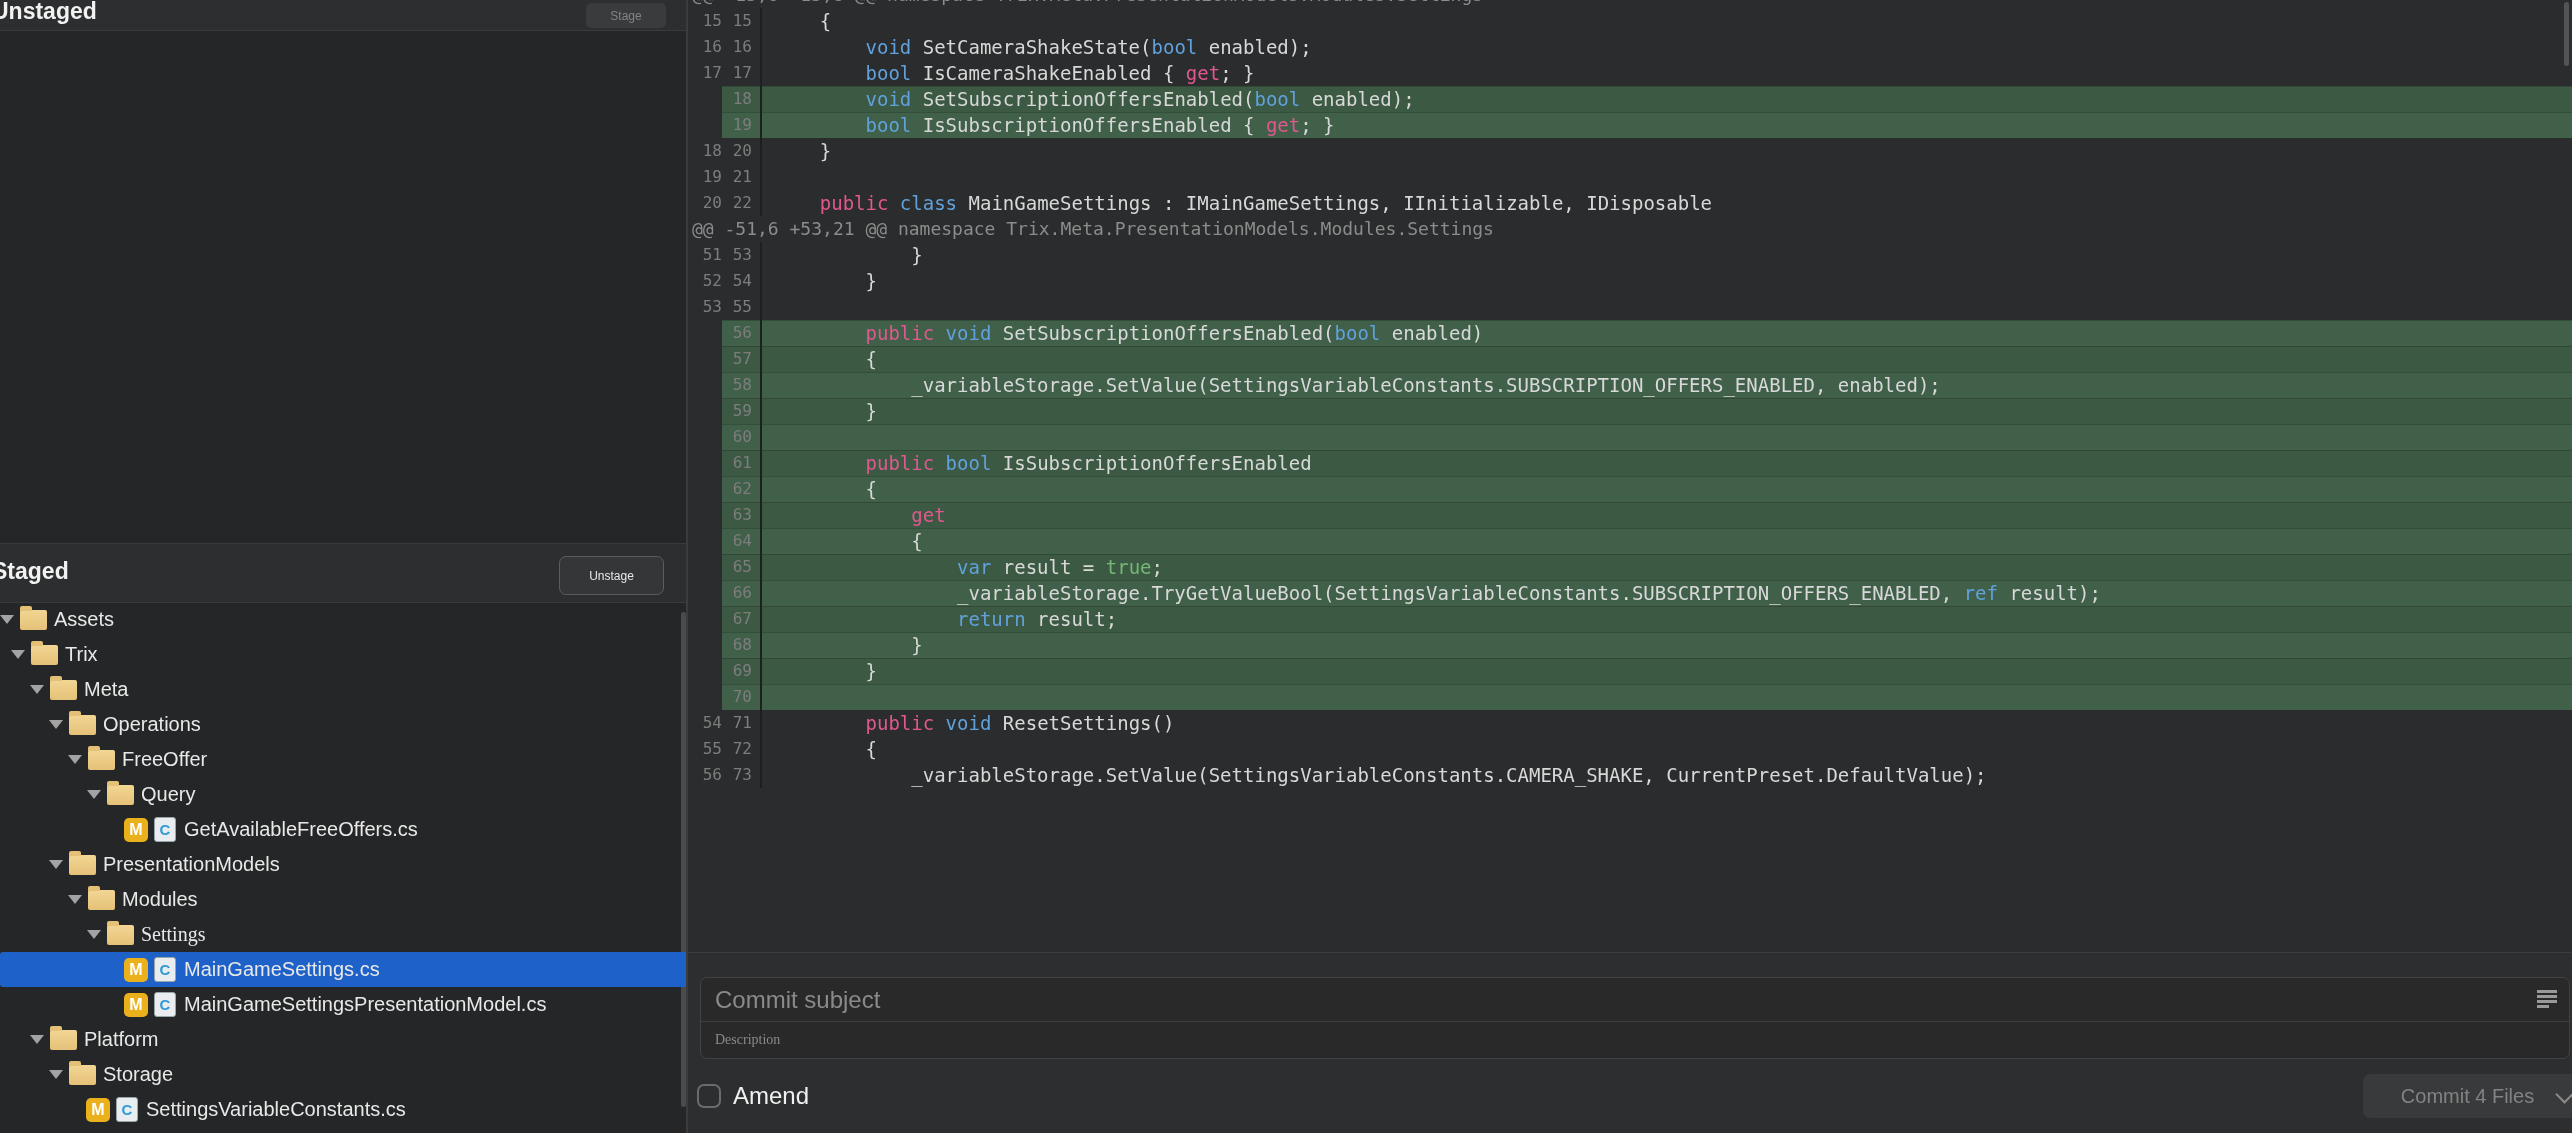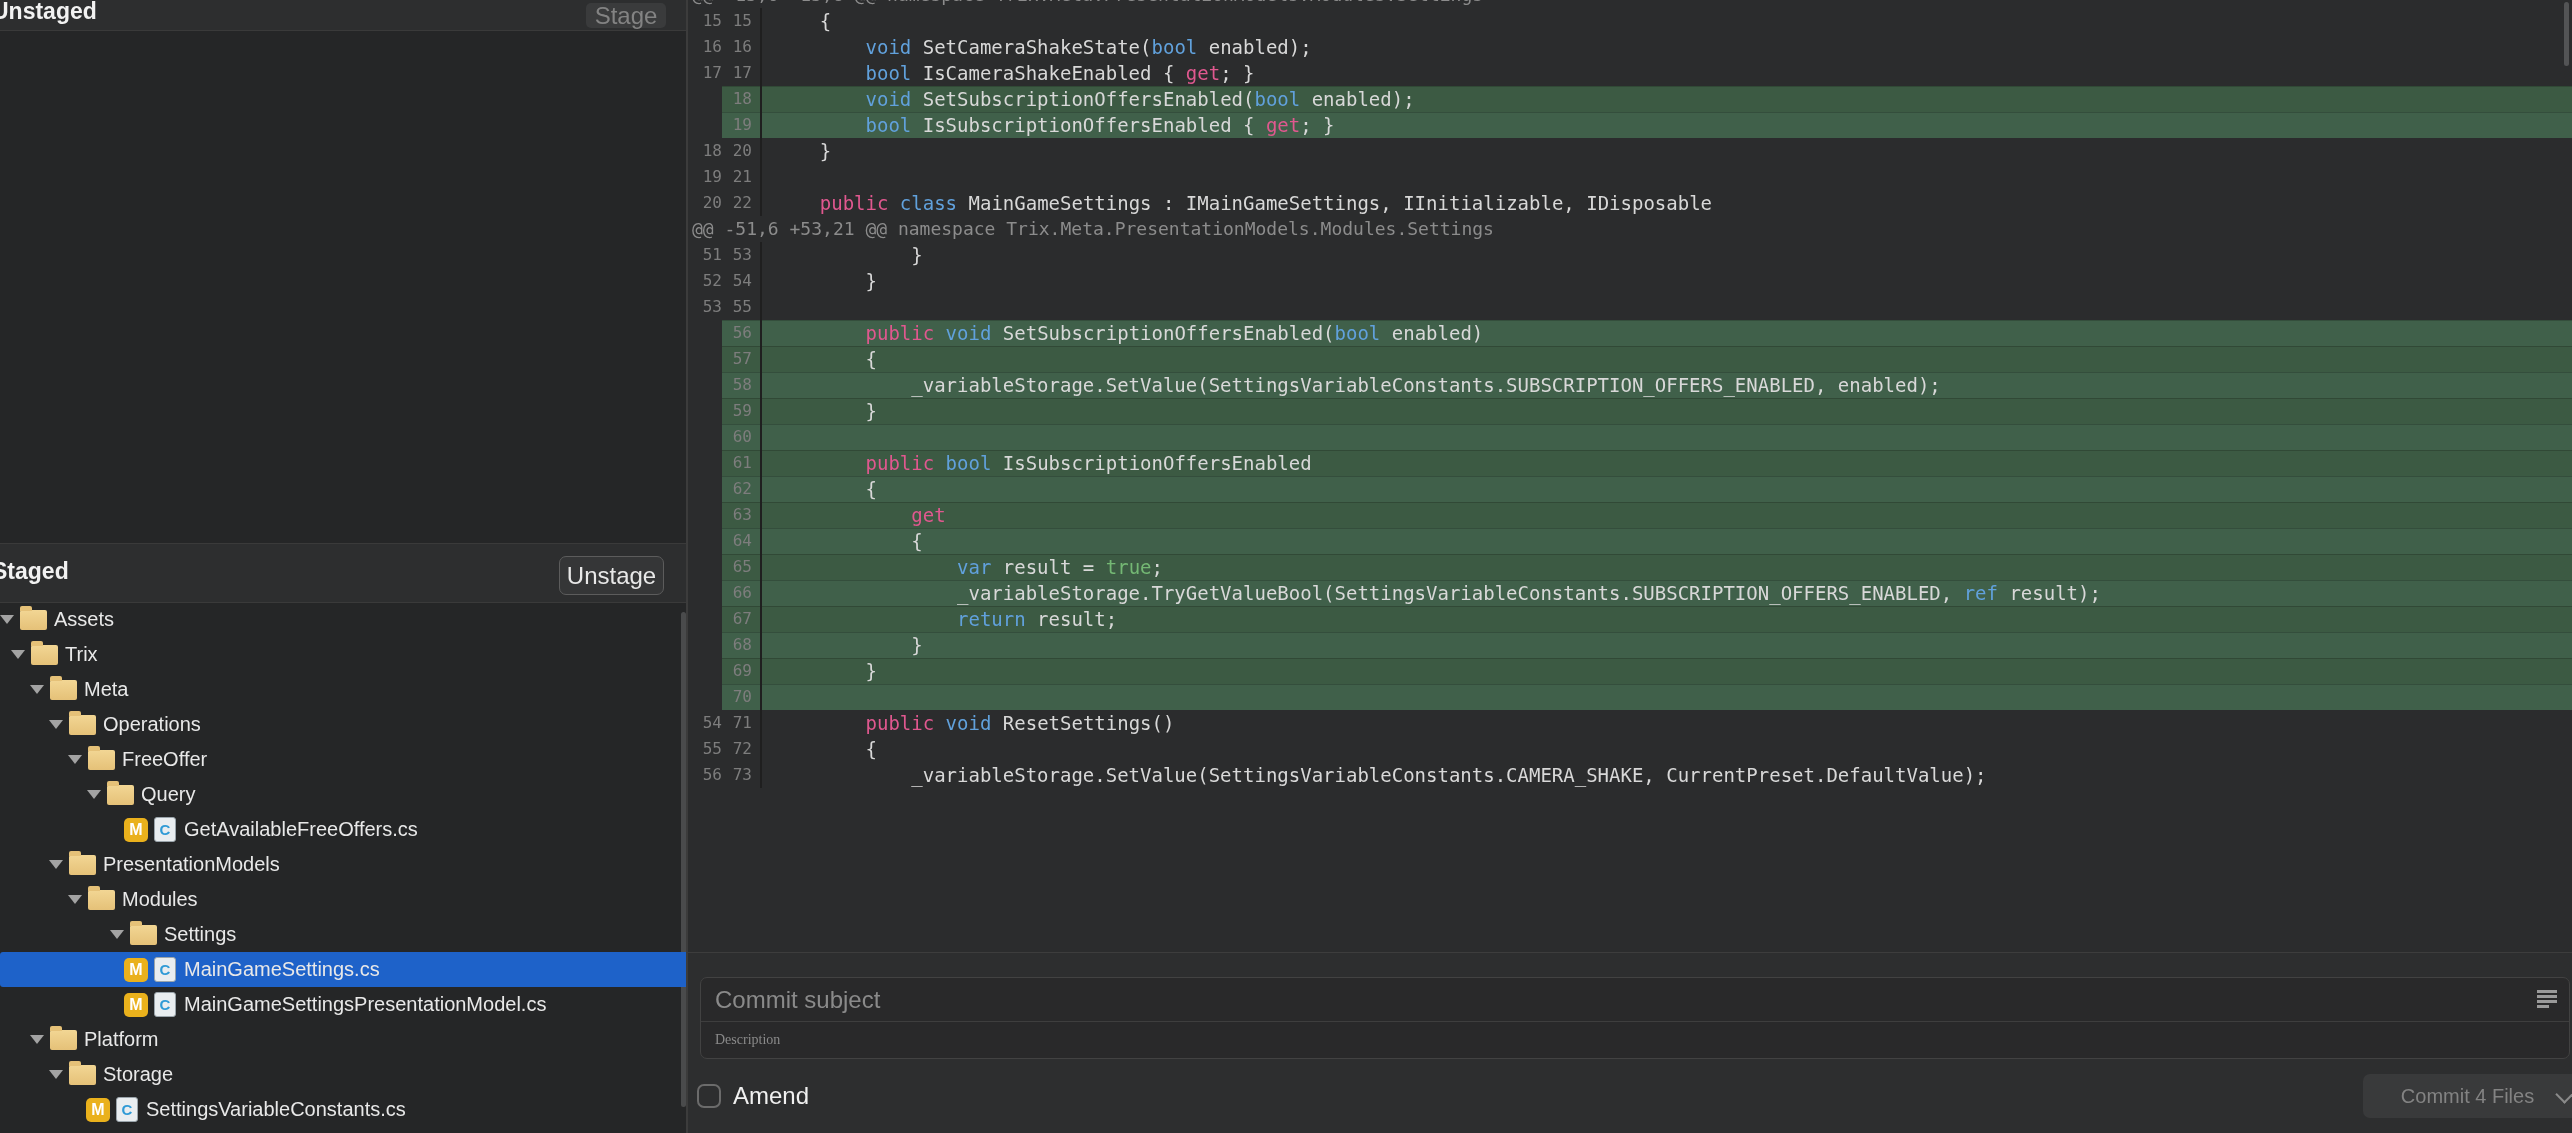--- a/index.html
+++ b/index.html
@@ -9,21 +9,21 @@
 
   
   #left-panel{position:absolute;left:0;top:0;width:688px;height:1133px;background:#252627;}
   .section-header{position:relative;background:#2d2e2f;border-bottom:1px solid #3a3a3a;}
   #unstaged-header{height:30px;}
   #staged-header{height:58px;border-top:1px solid #3a3a3a;position:absolute;left:0;right:0;top:543px;}
   .section-title{position:absolute;left:-8px;font-size:23px;font-weight:bold;color:#f2f2f2;}
   #unstaged-header .section-title{top:-2px;}
   #staged-header .section-title{top:14px;}
   .ghost-btn{position:absolute;display:flex;align-items:center;justify-content:center;
-             border-radius:5px;font-size:24px;}
+             border-radius:5px;font-size:12px;}
   #stage-button{left:586px;top:3px;width:80px;height:25px;background:#3a3b3c;color:#838383;}
   #unstage-button{left:559px;top:12px;width:103px;height:37px;background:#353637;
                   border:1px solid #5c5c5c;border-radius:7px;color:#e8e8e8;}
   #unstaged-list{position:absolute;left:0;right:0;top:31px;height:512px;background:#252627;}
   #staged-tree{position:absolute;left:0;right:0;top:602px;bottom:0;overflow:hidden;}
 
   .tree-row{position:relative;height:35px;display:flex;align-items:center;font-size:20px;color:#e8e8e8;white-space:nowrap;text-align:center;}
   .tree-row.selected{background:#1e62c9;border-radius:3px;width:663px;}
   .tw-chevron{width:0;height:0;border-left:7px solid transparent;border-right:7px solid transparent;
               border-top:9px solid #a3a3a3;margin-right:6px;flex:none;}
@@ -144,21 +144,21 @@
         <div class="tree-row" style="padding-left: 49px;">
           <span class="tw-chevron"></span>
           <span class="folder-glyph"></span>
           <span>PresentationModels</span>
         </div>
         <div class="tree-row" style="padding-left: 68px;">
           <span class="tw-chevron"></span>
           <span class="folder-glyph"></span>
           <span>Modules</span>
         </div>
-        <div class="tree-row" style="padding-left: 110px;">
+        <div class="tree-row" style="padding-left: 87px; font-family: Liberation Serif, serif;">
           <span class="tw-chevron"></span>
           <span class="folder-glyph"></span>
           <span>Settings</span>
         </div>
         <div class="tree-row selected" style="padding-left: 124px;">
           <span class="m-badge">M</span>
           <span class="cs-glyph">C</span>
           <span>MainGameSettings.cs</span>
         </div>
         <div class="tree-row" style="padding-left: 124px;">

